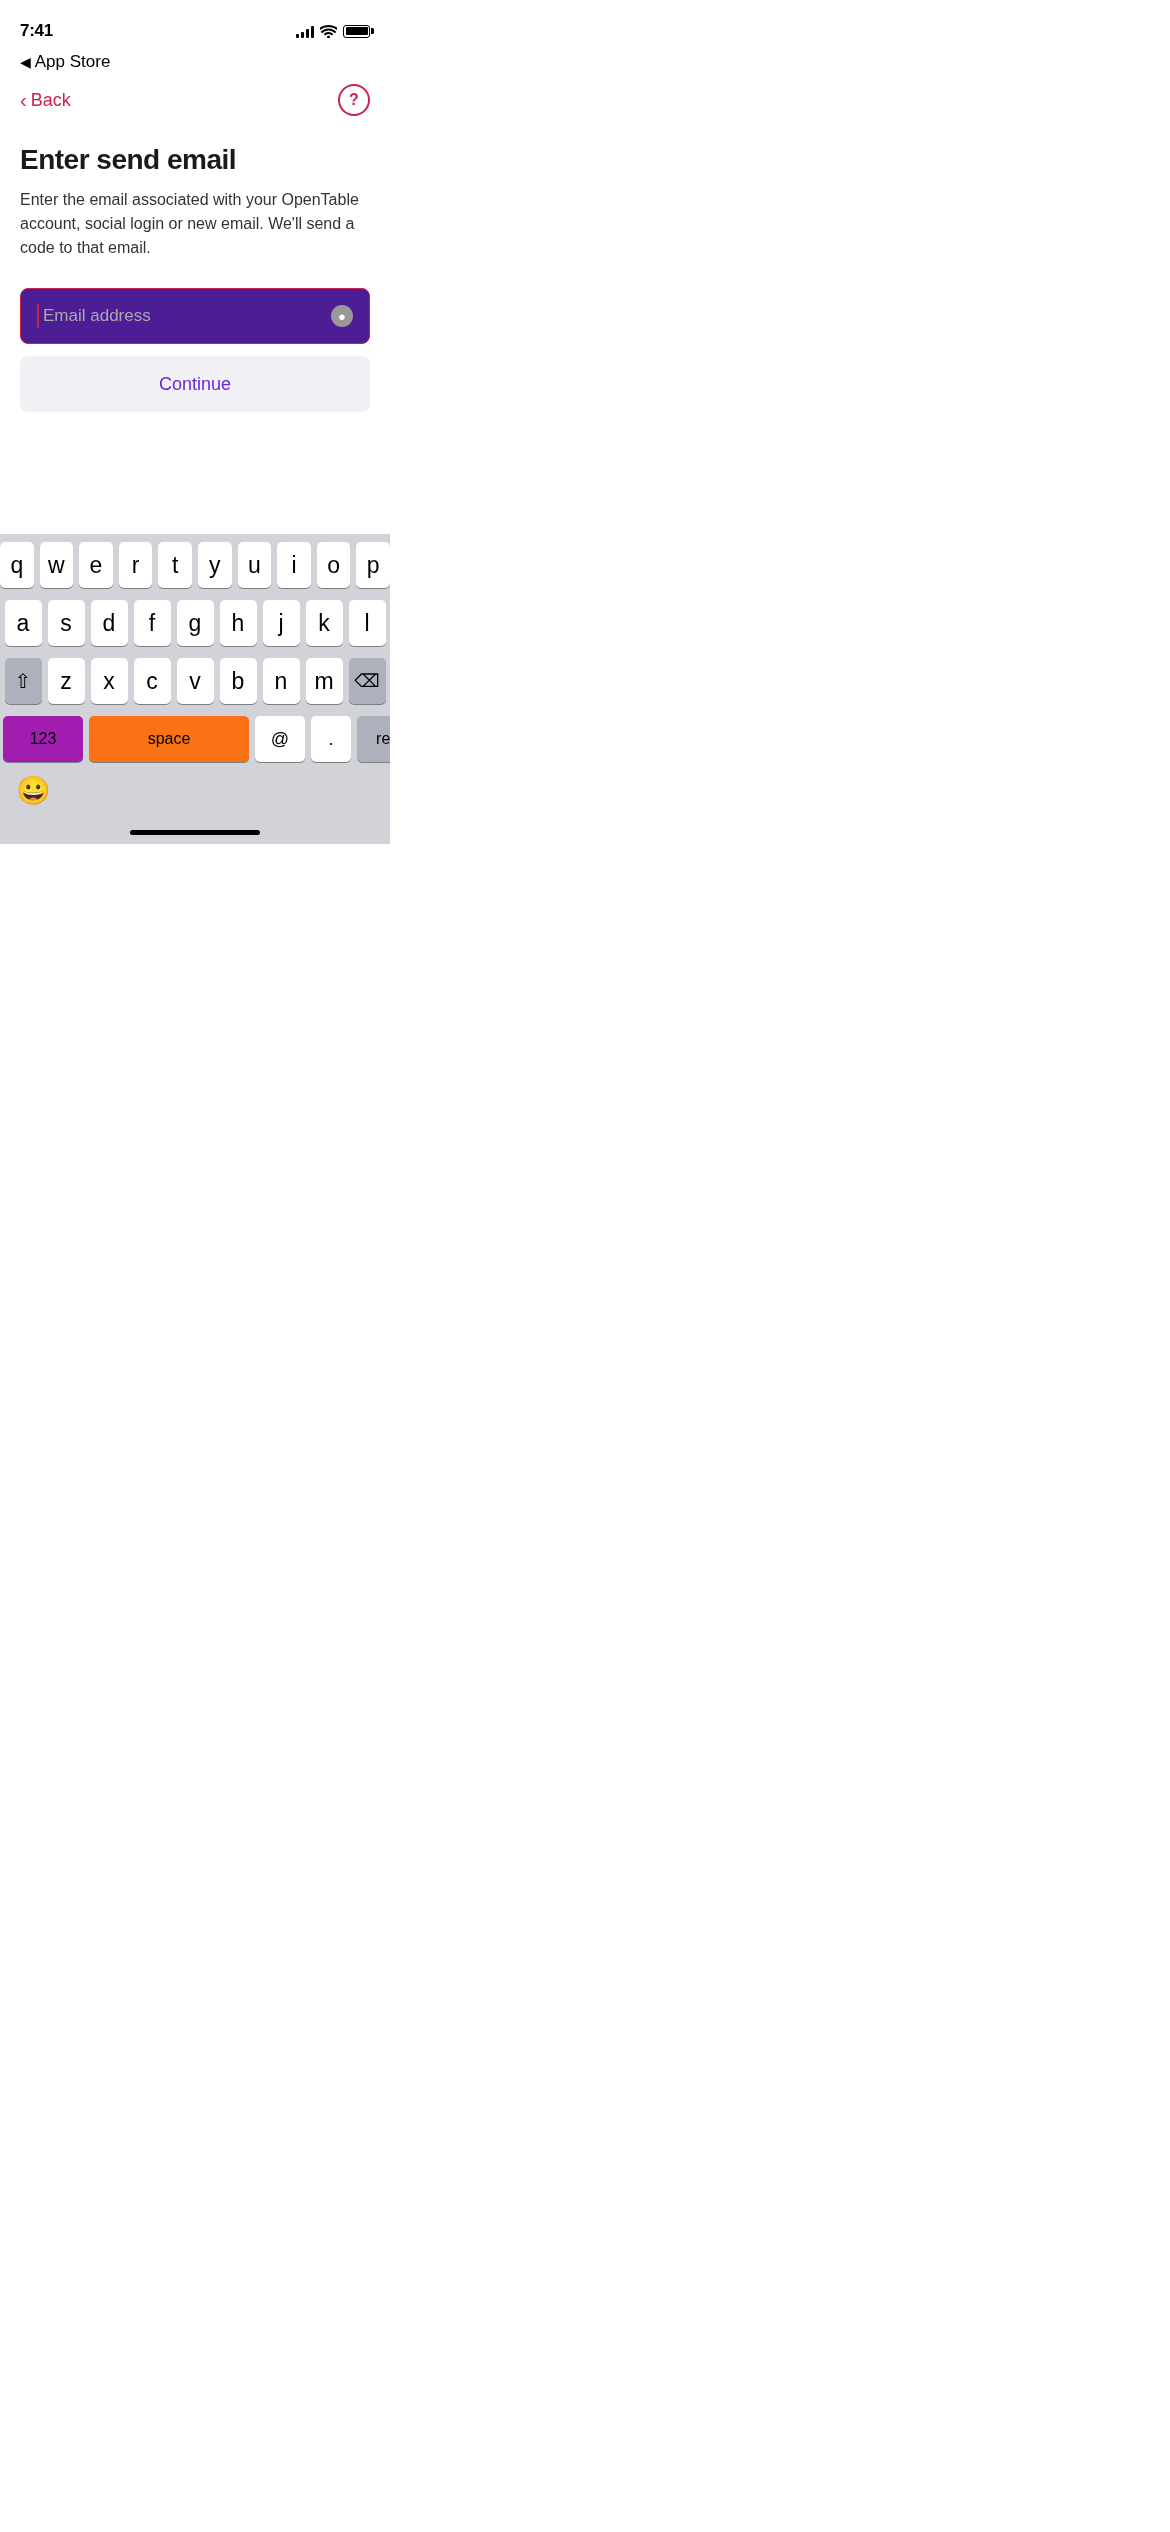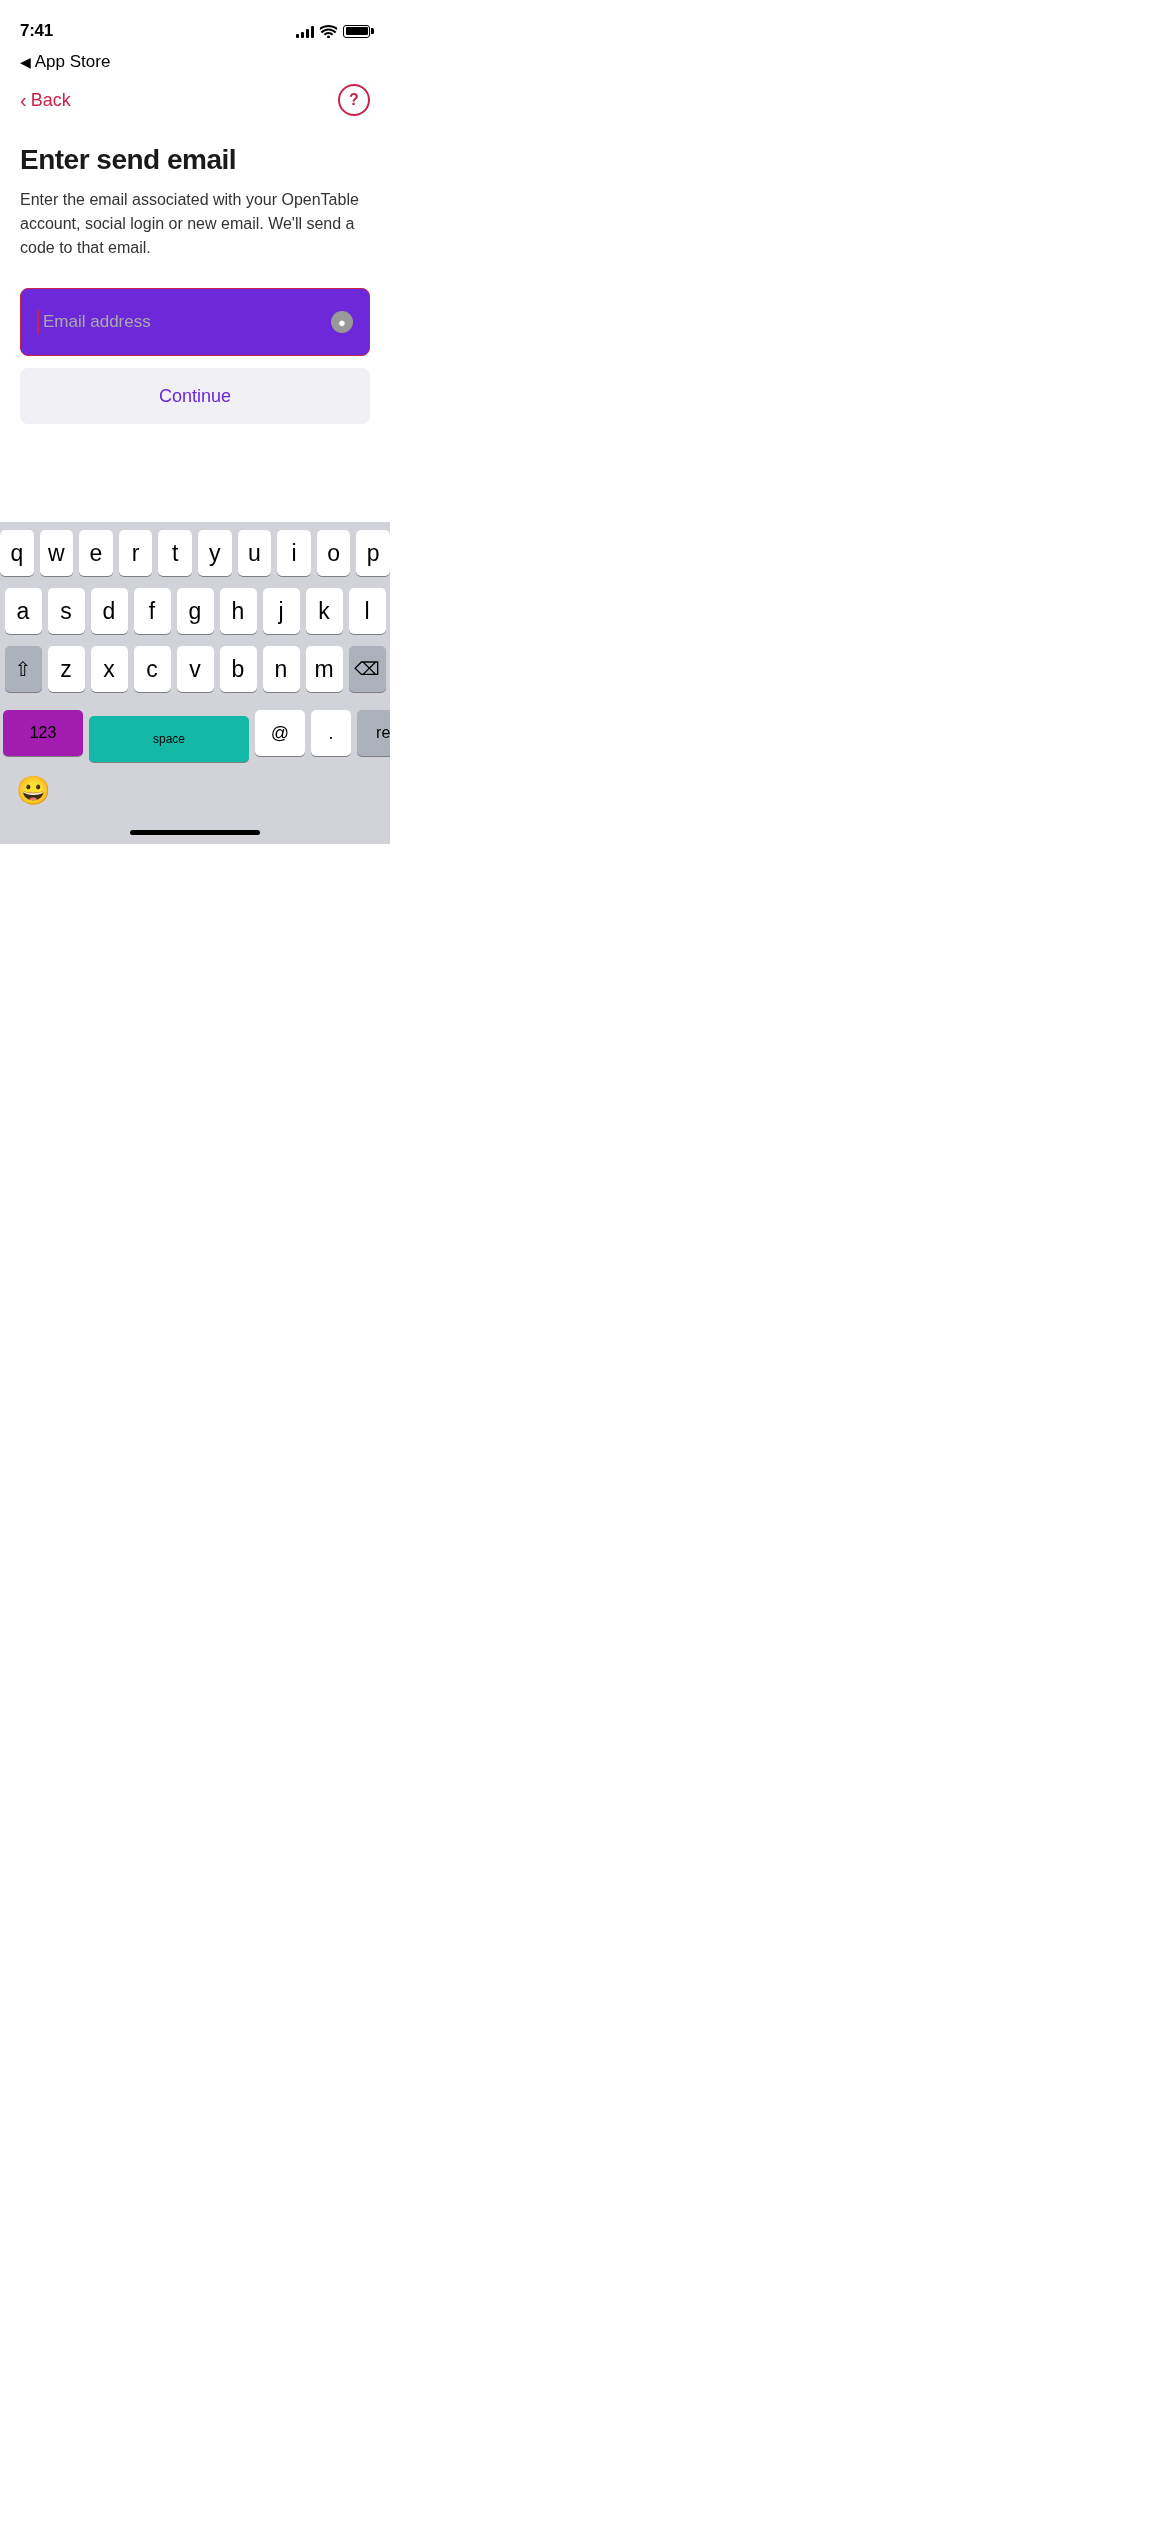--- a/index.html
+++ b/index.html
@@ -167,25 +167,25 @@
       color: #333;
       line-height: 1.5;
       margin-bottom: 28px;
     }
 
     
     .email-input-wrapper {
       border: 1.5px solid #c8234a;
       border-radius: 8px;
       padding: 0 16px;
-      height: 68px;
+      height: 56px;
       display: flex;
       align-items: center;
       margin-bottom: 12px;
-      background: #6d28d9;
+      background: #4c1d95;
       position: relative;
     }
 
     .cursor-line {
       width: 2px;
       height: 24px;
       background: #c8234a;
       margin-right: 4px;
       animation: blink 1s infinite;
     }
@@ -288,25 +288,24 @@
     }
 
     .key.modifier {
       background: #adb1bb;
       color: #000;
       font-size: 14px;
       font-weight: 500;
     }
 
     .key.space-key {
-      background: #14b8a6;
+      background: #f97316;
       min-width: 160px;
       max-width: 200px;
-      font-size: 12px;
-      margin-top: 12px;
+      font-size: 16px;
     }
 
     .key.at-key {
       background: #ffffff;
       min-width: 50px;
       max-width: 55px;
       font-size: 18px;
     }
 
     .key.dot-key {

